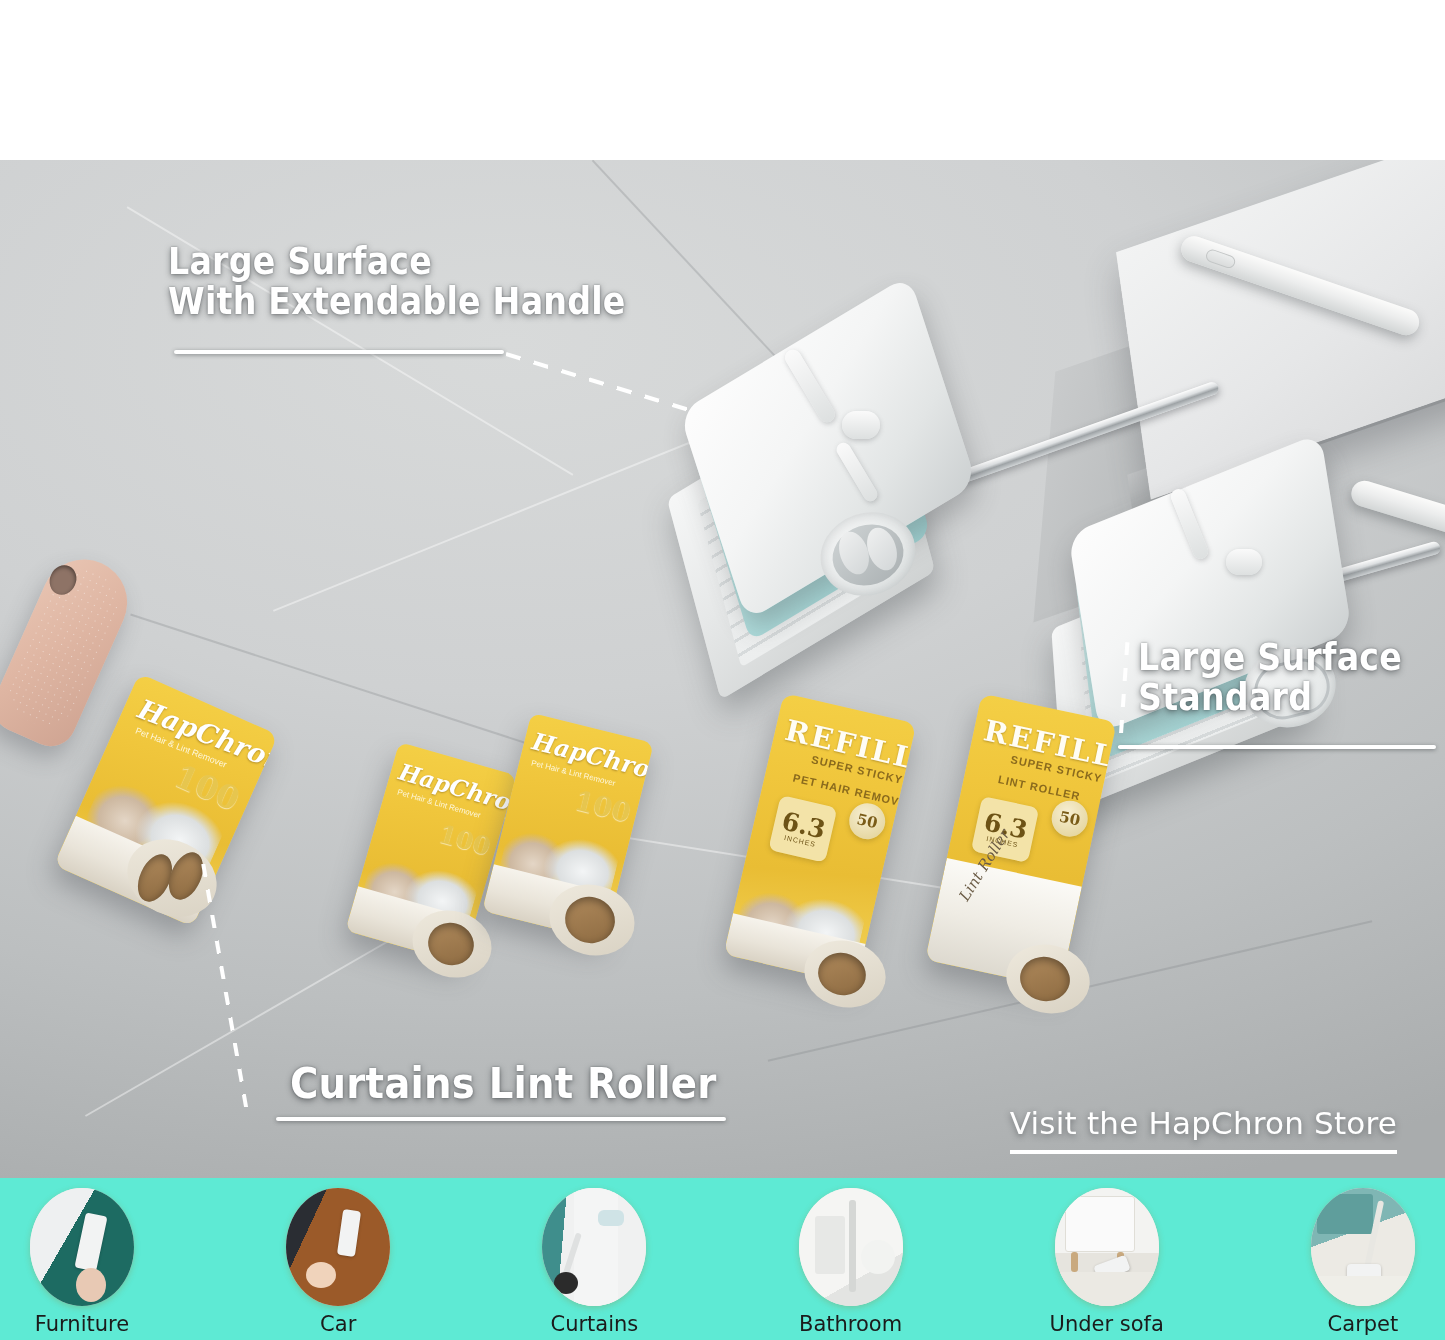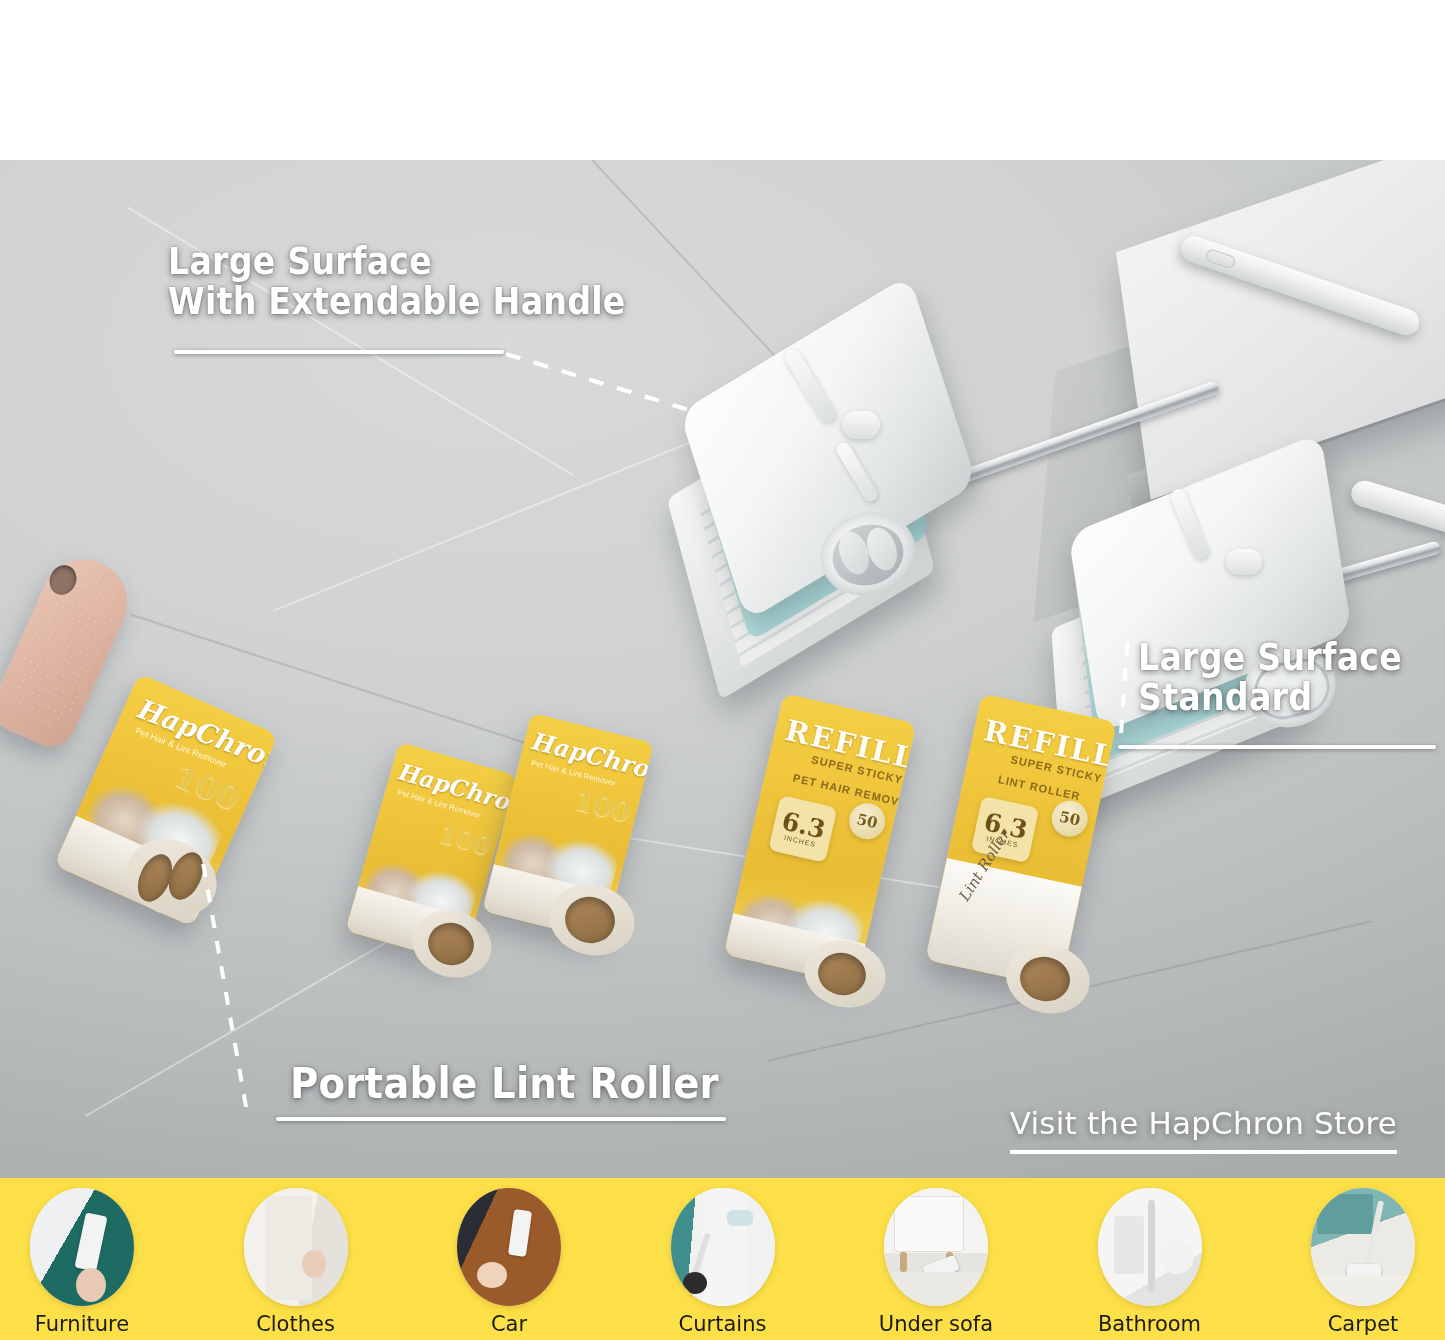--- a/index.html
+++ b/index.html
@@ -236,21 +236,21 @@
     font-size:31px; color:#ffffff; letter-spacing:.2px;
     padding-bottom:9px;
     border-bottom:4px solid #ffffff;
     text-shadow:0 2px 6px rgba(40,44,48,.5);
     white-space:nowrap;
   }
 
   
   #footer-strip{
     position:absolute; left:0; top:1178px; width:1445px; height:162px;
-    background:#fde047;
+    background:#5eead4;
     display:flex; align-items:flex-start; justify-content:space-between;
     padding:10px 16px 0 16px;
   }
   .use-case{
     width:132px; display:flex; flex-direction:column; align-items:center; gap:6px;
   }
   .uc-circle{
     width:104px; height:118px; border-radius:50%;
     box-shadow:0 2px 6px rgba(150,120,40,.28);
     overflow:hidden; position:relative;
@@ -416,48 +416,40 @@
     <div class="dashline h" style="left:506px; top:192px; width:200px; transform:rotate(17deg); transform-origin:left center;"></div>
 
     <div class="callout" style="left:1138px; top:478px;">
       <div class="ct" style="font-size:37px;">Large Surface</div>
       <div class="ct" style="font-size:37px;">Standard</div>
     </div>
     <div class="rule" style="left:1118px; top:585px; width:318px;"></div>
     <div class="dashline v" style="left:1118px; top:482px; height:106px; transform:rotate(4deg); transform-origin:bottom center;"></div>
 
     <div class="callout" style="left:290px; top:900px;">
-      <div class="ct" style="font-size:43px;">Portable Lint Roller</div>
+      <div class="ct" style="font-size:43px;">Curtains Lint Roller</div>
     </div>
     <div class="rule" style="left:276px; top:957px; width:450px;"></div>
     <div class="dashline v" style="left:246px; top:700px; height:258px; transform:rotate(-10deg); transform-origin:bottom center;"></div>
 
     <div id="store-link">Visit the HapChron Store</div>
   </div>
 
 
   <div id="footer-strip">
 
     <div class="use-case">
       <div class="uc-circle">
         <div class="sc sc-furniture"></div>
         <div class="tool" style="left:50px; top:26px; width:22px; height:56px; transform:rotate(12deg);"></div>
         <div class="blob" style="left:46px; top:80px; width:30px; height:34px; background:#e8c9b4;"></div>
       </div>
       <div class="uc-label">Furniture</div>
     </div>
 
-    <div class="use-case">
-      <div class="uc-circle">
-        <div class="sc sc-clothes"></div>
-        <div class="bar" style="left:22px; top:8px; width:46px; height:104px; background:#eceae2;"></div>
-        <div class="blob" style="left:58px; top:62px; width:24px; height:28px; background:#e9cdb7;"></div>
-      </div>
-      <div class="uc-label">Clothes</div>
-    </div>
 
 
     <div class="use-case">
       <div class="uc-circle">
         <div class="sc sc-car"></div>
         <div class="tool" style="left:54px; top:22px; width:18px; height:46px; transform:rotate(8deg);"></div>
         <div class="blob" style="left:20px; top:74px; width:30px; height:26px; background:#f0d3bb;"></div>
       </div>
       <div class="uc-label">Car</div>
     </div>
@@ -465,46 +457,46 @@
 
     <div class="use-case">
       <div class="uc-circle">
         <div class="sc sc-curtains"></div>
         <div class="bar" style="left:32px; top:0; width:44px; height:118px; background:#f4f5f5;"></div>
         <div class="tool-drum" style="left:56px; top:22px; width:26px; height:16px;"></div>
         <div class="bar" style="left:26px; top:44px; width:6px; height:52px; background:#dfe1e1; transform:rotate(18deg);"></div>
         <div class="blob" style="left:12px; top:84px; width:24px; height:22px; background:#2b2b2b;"></div>
       </div>
       <div class="uc-label">Curtains</div>
+    </div>
+
+    <div class="use-case">
+      <div class="uc-circle">
+        <div class="sc sc-bathroom"></div>
+        <div class="bar" style="left:16px; top:28px; width:30px; height:58px; background:#e7e8e6;"></div>
+        <div class="bar" style="left:50px; top:12px; width:7px; height:92px; background:#d5d7d5;"></div>
+        <div class="blob" style="left:62px; top:52px; width:34px; height:34px; background:#f2f3f1;"></div>
+      </div>
+      <div class="uc-label">Bathroom</div>
     </div>
 
     <div class="use-case">
       <div class="uc-circle">
         <div class="sc sc-sofa"></div>
         <div class="bar" style="left:10px; top:8px; width:70px; height:56px; background:#fafafa; border:1px solid #e0ded7;"></div>
         <div class="bar" style="left:16px; top:64px; width:7px; height:20px; background:#c9a97e;"></div>
         <div class="bar" style="left:62px; top:64px; width:7px; height:20px; background:#c9a97e;"></div>
         <div class="tool" style="left:40px; top:72px; width:34px; height:16px; transform:rotate(-20deg);"></div>
         <div class="bar" style="left:4px; top:84px; width:96px; height:34px; background:#ebe9e3;"></div>
       </div>
       <div class="uc-label">Under sofa</div>
     </div>
 
     <div class="use-case">
       <div class="uc-circle">
-        <div class="sc sc-bathroom"></div>
-        <div class="bar" style="left:16px; top:28px; width:30px; height:58px; background:#e7e8e6;"></div>
-        <div class="bar" style="left:50px; top:12px; width:7px; height:92px; background:#d5d7d5;"></div>
-        <div class="blob" style="left:62px; top:52px; width:34px; height:34px; background:#f2f3f1;"></div>
-      </div>
-      <div class="uc-label">Bathroom</div>
-    </div>
-
-    <div class="use-case">
-      <div class="uc-circle">
         <div class="sc sc-carpet"></div>
         <div class="bar" style="left:6px; top:6px; width:56px; height:40px; background:#5f9e9c;"></div>
         <div class="bar" style="left:60px; top:12px; width:6px; height:70px; background:#e8e7e2; transform:rotate(12deg);"></div>
         <div class="tool" style="left:36px; top:76px; width:34px; height:16px;"></div>
         <div class="bar" style="left:2px; top:88px; width:100px; height:30px; background:#efeee8;"></div>
       </div>
       <div class="uc-label">Carpet</div>
     </div>
 
 

